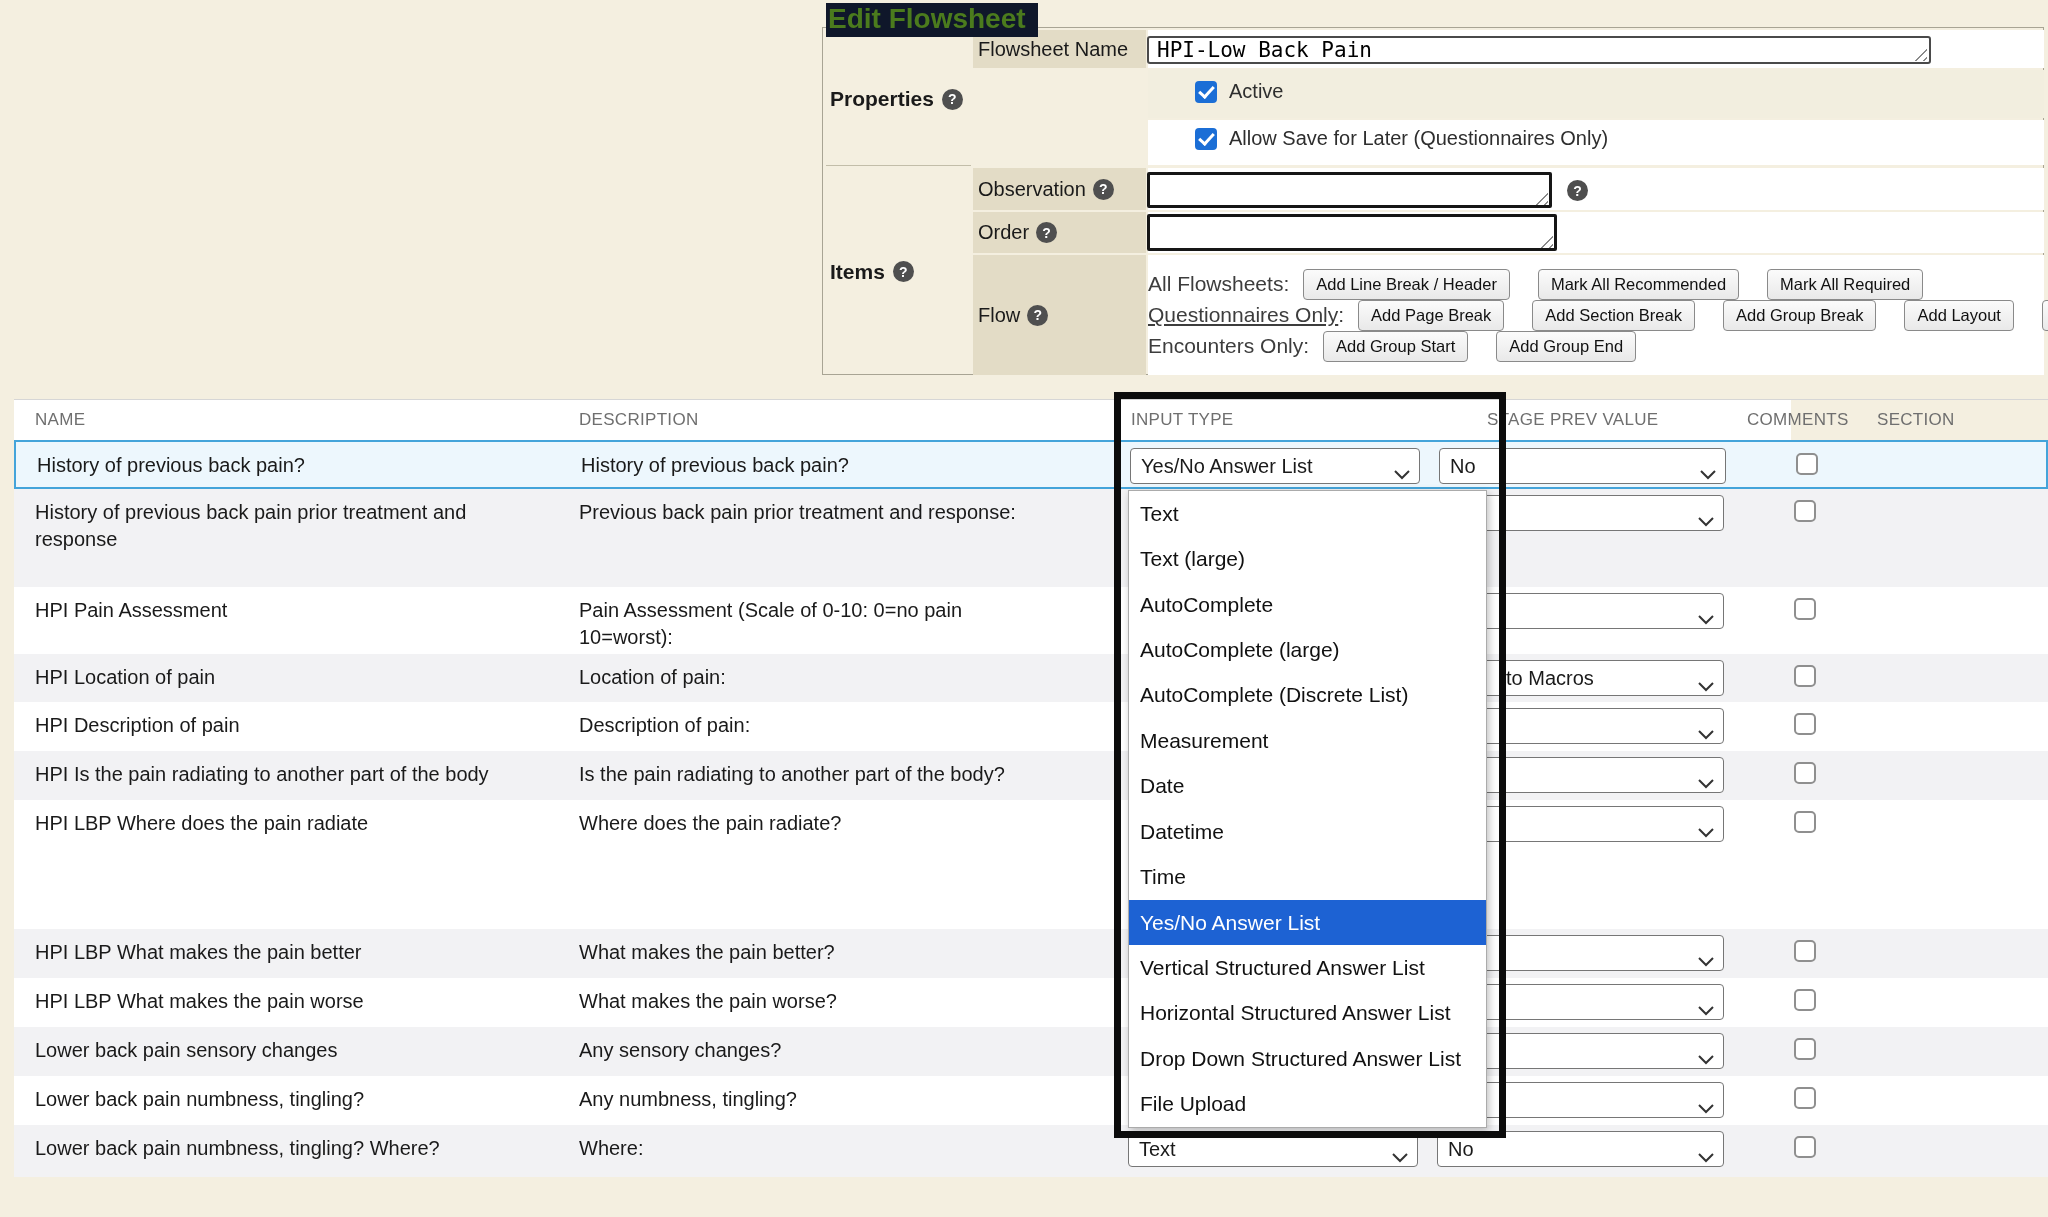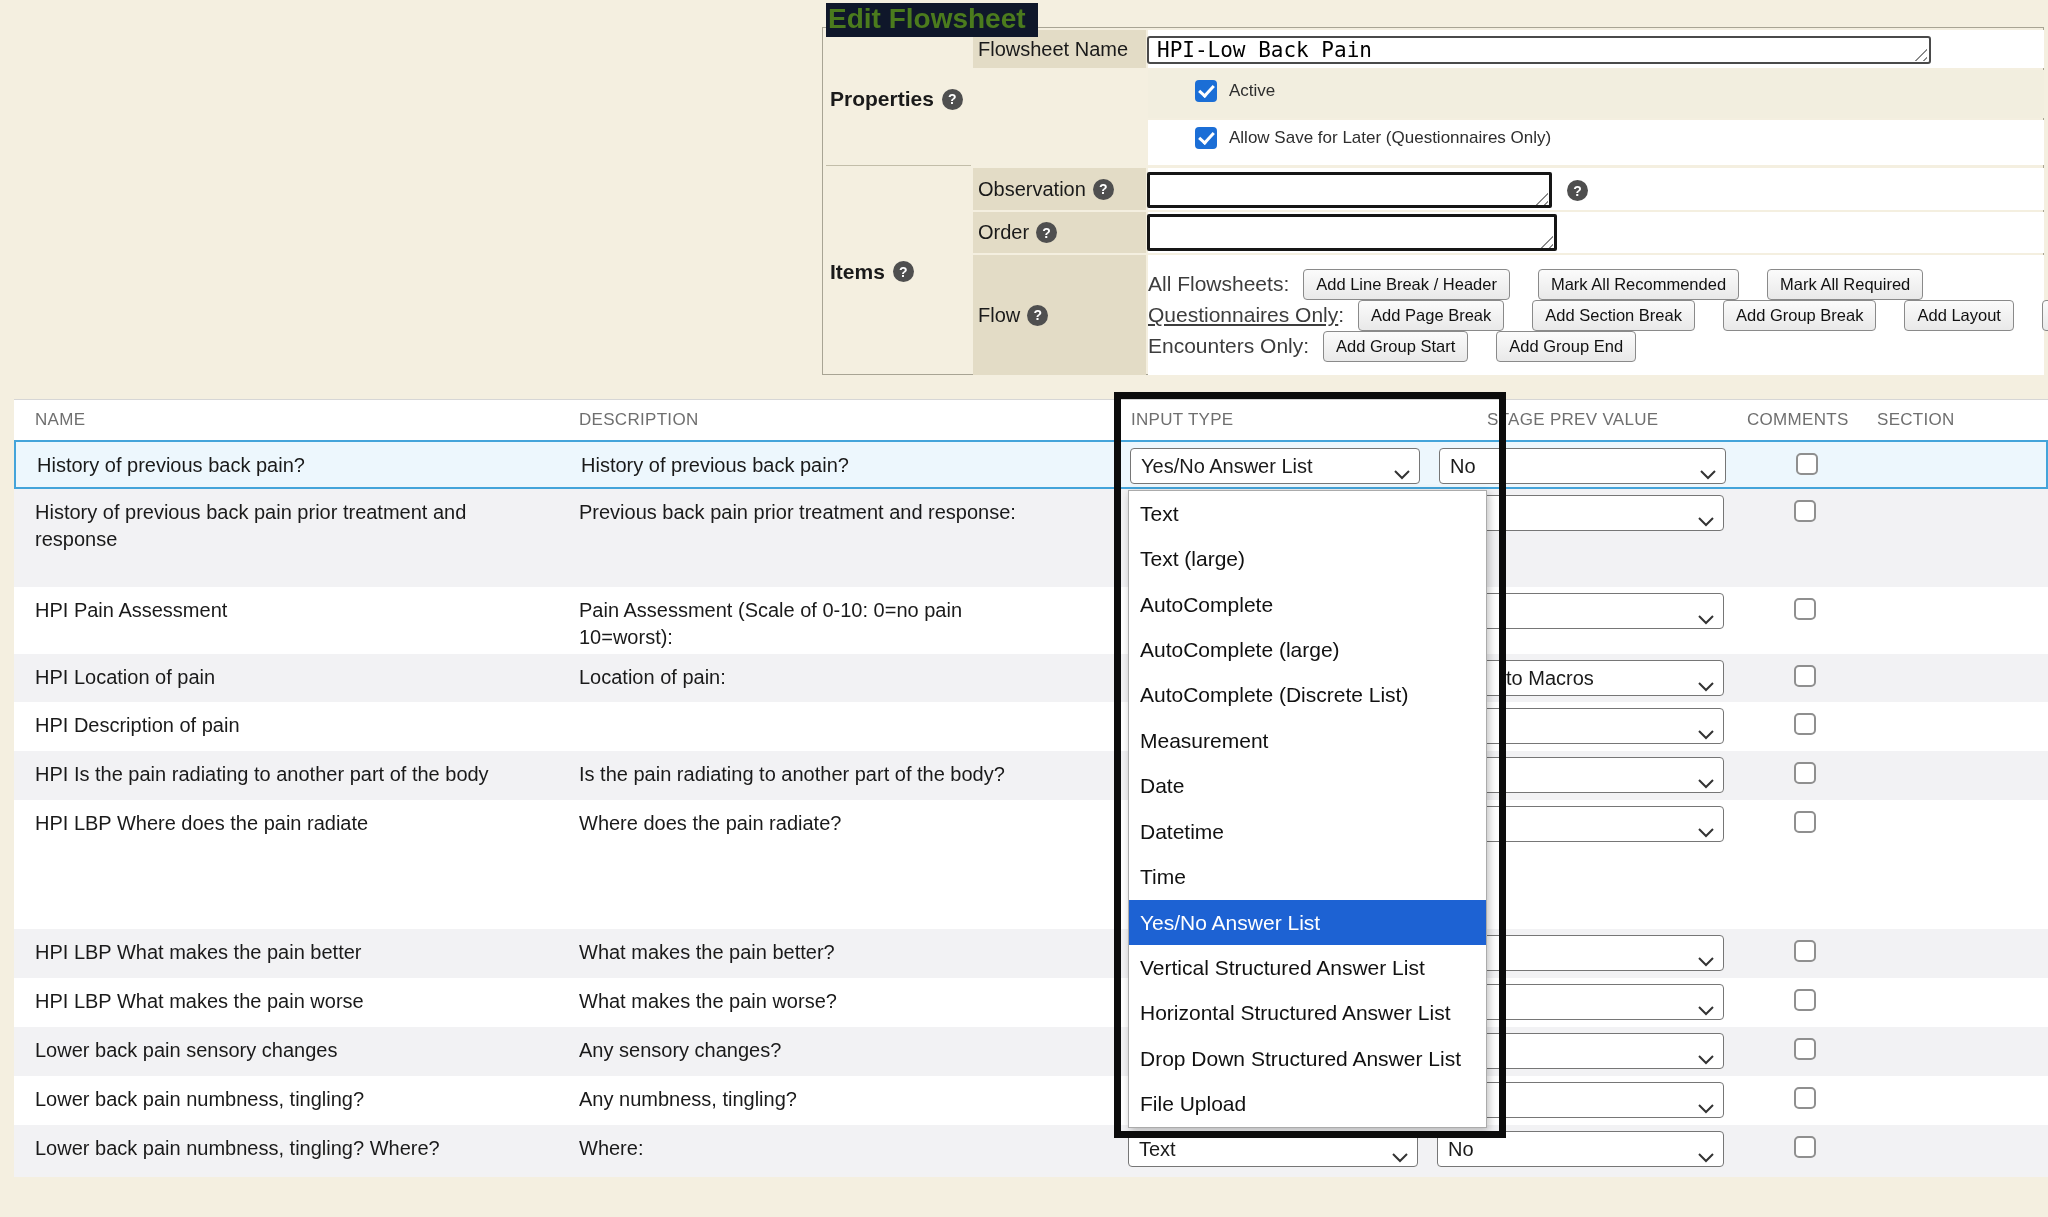--- a/index.html
+++ b/index.html
@@ -22,39 +22,39 @@
   .qicon { display:inline-flex; width:21px; height:21px; border-radius:50%; background:#4f4f4f;
            color:#fff; font-size:14px; font-weight:bold; align-items:center; justify-content:center;
            flex:0 0 auto; }
   #flowsheet-name-input { position:absolute; left:1147px; top:36px; width:784px; height:28px;
            border:2px solid #4a4a4a; border-radius:3px; background:#fff; padding:0 8px;
            font-family:"DejaVu Sans Mono", monospace; font-size:21px; }
   .grip { position:absolute; width:14px; height:14px; z-index:4;
           background:repeating-linear-gradient(135deg,#8a8a8a 0 1.5px,transparent 1.5px 5.5px);
           clip-path:polygon(100% 0,100% 100%,0 100%); }
   .opt-row { position:absolute; left:1155px; display:flex; align-items:center; gap:12px;
-             font-size:17px; color:#2e2e2e;padding-left:40px; }
+             font-size:20px; color:#2e2e2e;padding-left:40px; }
   .bluebox { width:22px; height:22px; background:#1b6ed6; border-radius:4px; position:relative; flex:0 0 auto; }
   .bluebox:after { content:""; position:absolute; left:7px; top:2px; width:6px; height:12px;
                    border-right:3px solid #fff; border-bottom:3px solid #fff; transform:rotate(42deg); }
   .mini-textarea { position:absolute; left:1147px; background:#fff; border:3px solid #161616;
                    border-radius:2px; resize:none; font-size:20px; padding:2px 6px;
                    font-family:"Liberation Sans", sans-serif; }
   #flow-area { position:absolute; left:1148px; top:255px; width:896px; height:120px;
                display:flex; flex-direction:column; justify-content:center; }
   .flow-line { display:flex; align-items:center; }
   .flow-label { font-size:21px; color:#3d3d3d; margin-right:14px; white-space:nowrap; }
   .flow-label .u { text-decoration:underline; }
   .btn { font-size:16.5px; color:#111; background:linear-gradient(#fbfbfb,#e9e9e9);
          border:1px solid #8a8a8a; border-radius:4px; height:31px; padding:0 12px;
          margin-right:28px; white-space:nowrap; font-family:"Liberation Sans", sans-serif; }
 
   
   #table-top-line { position:absolute; left:14px; top:399px; width:2034px; height:1px; background:#d6d6d6; }
-  #thead { position:absolute; left:14px; top:400px; width:2034px; height:40px; background:#fff; }
+  #thead { position:absolute; left:14px; top:400px; width:1777px; height:40px; background:#fff; }
   .th { position:absolute; top:0; height:40px; display:flex; align-items:center;
         font-size:17px; color:#6f6f6f; letter-spacing:.3px; }
   #tbody { position:absolute; left:14px; top:440px; width:2034px; }
   .trow { position:relative; width:2034px; }
   .trow.white { background:#ffffff; }
   .trow.gray  { background:#f2f2f4; }
   .trow.selected { background:#edf7fd; border:2px solid #44a4da; }
   .cell-name, .cell-desc { position:absolute; top:10px; font-size:20px; line-height:27px;
         white-space:pre-line; }
   .cell-name { left:21px; width:505px; }
@@ -194,21 +194,21 @@
           <span class="chev"><svg width="16" height="10">
               <polyline points="1,1 8,8 15,1" stroke="#333" stroke-width="2" fill="none"></polyline>
             </svg></span>
         </div><span class="cb"></span><span></span></div>
       <div class="trow gray" style="min-height: 48px;"><div class="cell-name">HPI Location of pain</div><div class="cell-desc">Location of pain:</div><div class="sel sel-stage">
           <span style="padding-left: 58px;">to Macros</span>
           <span class="chev"><svg width="16" height="10">
               <polyline points="1,1 8,8 15,1" stroke="#333" stroke-width="2" fill="none"></polyline>
             </svg></span>
         </div><span class="cb"></span><span></span></div>
-      <div class="trow white" style="min-height: 49px;"><div class="cell-name">HPI Description of pain</div><div class="sel sel-stage">
+      <div class="trow white" style="min-height: 49px;"><div class="cell-name">HPI Description of pain</div><div class="cell-desc">Description of pain:</div><div class="sel sel-stage">
           <span></span>
           <span class="chev"><svg width="16" height="10">
               <polyline points="1,1 8,8 15,1" stroke="#333" stroke-width="2" fill="none"></polyline>
             </svg></span>
         </div><span class="cb"></span><span></span></div>
       <div class="trow gray" style="min-height: 49px;"><div class="cell-name">HPI Is the pain radiating to another part of the body</div><div class="cell-desc">Is the pain radiating to another part of the body?</div><div class="sel sel-stage">
           <span></span>
           <span class="chev"><svg width="16" height="10">
               <polyline points="1,1 8,8 15,1" stroke="#333" stroke-width="2" fill="none"></polyline>
             </svg></span>

